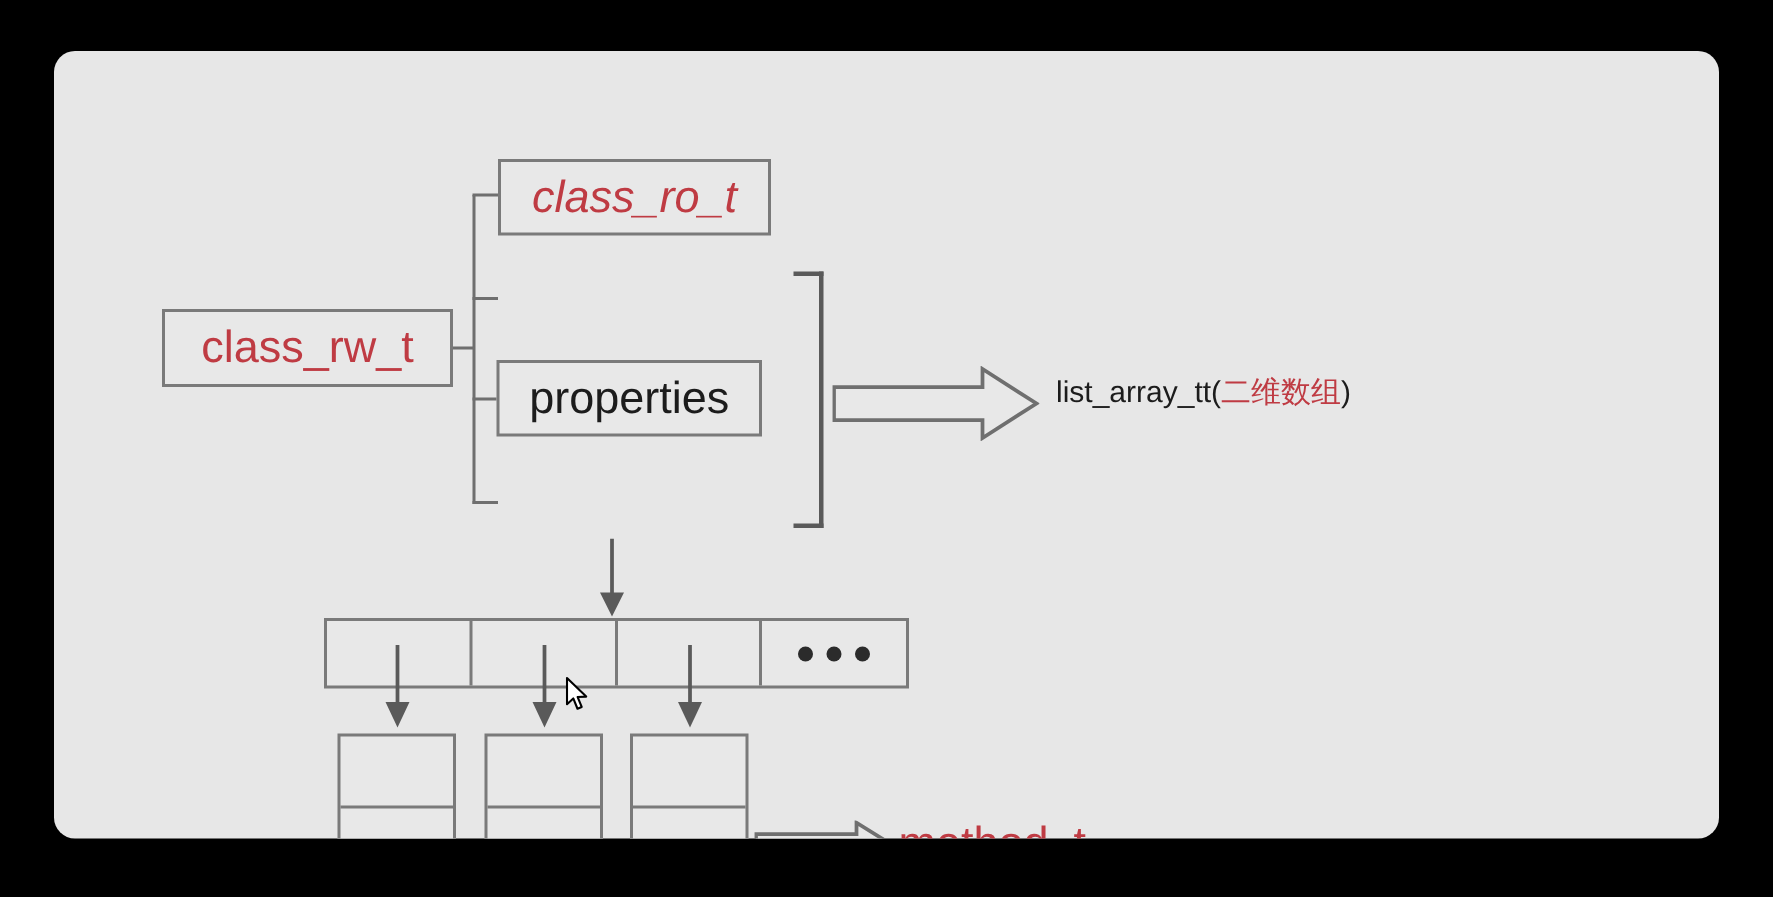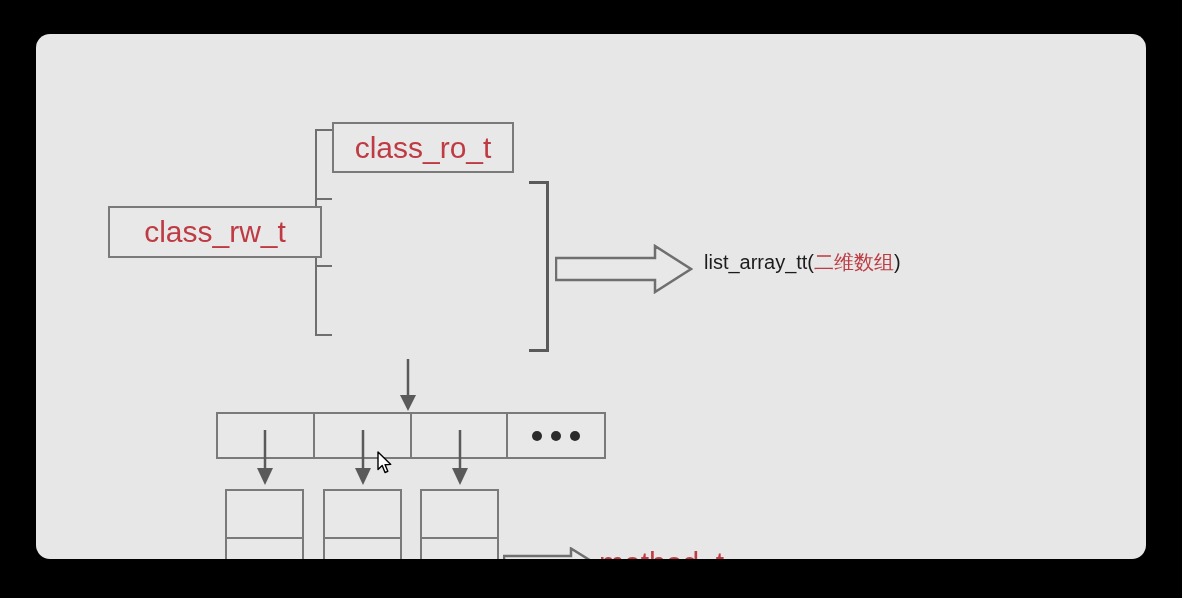--- a/index.html
+++ b/index.html
@@ -40,22 +40,22 @@
     white-space: nowrap;
   }
   .lbl {
     font-size: 30px;
     line-height: 1;
     color: #1c1c1c;
   }
   .lbl.red { color: #bf3b43; }
 
   
-  #box-class-rw-t  { left: 72px;  top: 172px; width: 214px; height: 52px; }
-  #box-class-ro-t  { left: 296px; top: 88px;  width: 182px; height: 51px; }
+  #box-class-rw-t  { left: 72px;  top: 172px; width: 194px; height: 52px; }
+  #box-class-ro-t  { left: 296px; top: 72px;  width: 182px; height: 51px; font-style: italic; }
   #box-protocols   { left: 295px; top: 139px; width: 166px; height: 51px; }
   #box-properties  { left: 295px; top: 206px; width: 177px; height: 51px; }
   #box-methods     { left: 295px; top: 274px; width: 158px; height: 51px; }
 
   
   .conn { position: absolute; background: #6f6f6f; }
   #conn-vert   { left: 279px; top: 96px;  width: 2px; height: 206px; }
   #conn-stub   { left: 262px; top: 197px; width: 18px; height: 2px; }
   #conn-h-ro   { left: 279px; top: 95px;  width: 18px; height: 2px; }
   #conn-h-prot { left: 279px; top: 164px; width: 17px; height: 2px; }
@@ -210,20 +210,23 @@
     <div class="conn" id="conn-h-prot"></div>
     <div class="conn" id="conn-h-prop"></div>
     <div class="conn" id="conn-h-meth"></div>
 
     <div class="box" id="box-class-rw-t">
       <span class="lbl red">class_rw_t</span>
     </div>
 
     <div class="box" id="box-class-ro-t">
       <span class="lbl red">class_ro_t</span>
+    </div>
+    <div class="box" id="box-properties">
+      <span class="lbl">properties</span>
     </div>
 
     <div id="group-bracket"></div>
 
     <svg id="arrow-list-array" viewBox="0 0 138 50">
       <path d="M1,14 L100,14 L100,2 L136,25 L100,48 L100,36 L1,36 Z" fill="#e8e8e8" stroke="#6f6f6f" stroke-width="2.5" stroke-linejoin="miter"></path>
     </svg>
 
     <div id="label-list-array"><span>list_array_tt(</span><span class="cn">二维数组</span><span>)</span></div>
 

